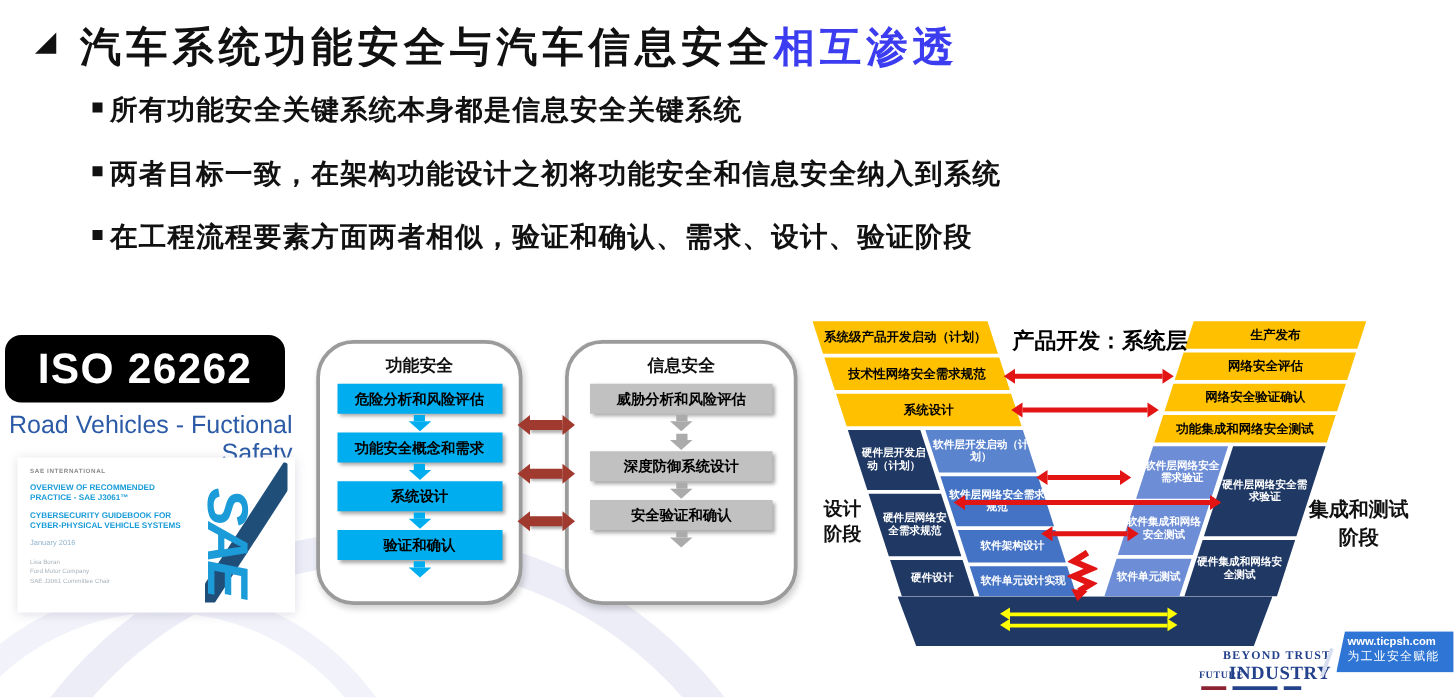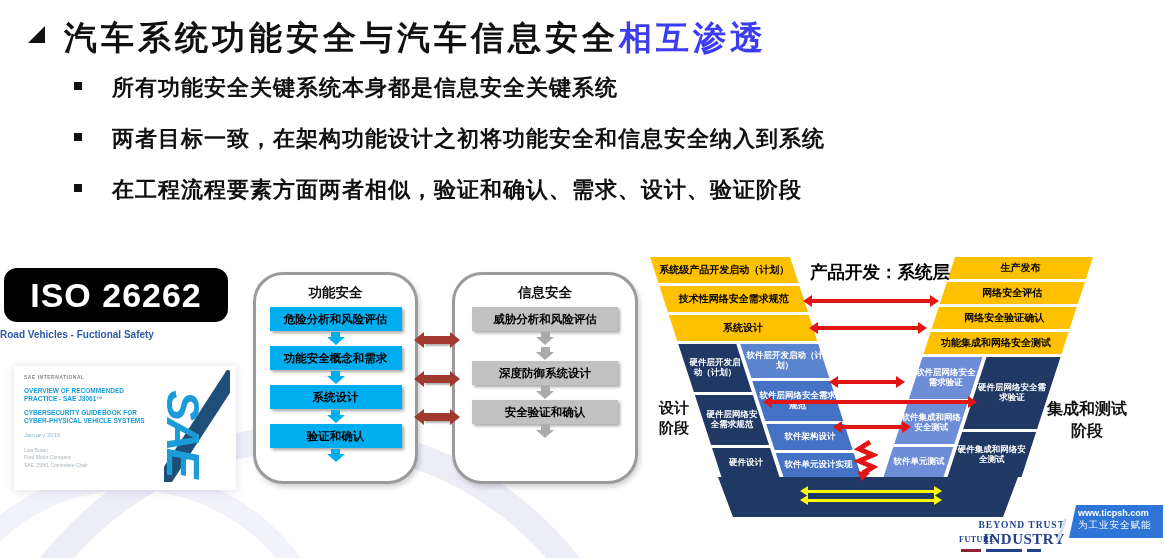--- a/index.html
+++ b/index.html
@@ -13,29 +13,29 @@
   .arc1 { left:-30px; top:425px; width:680px; height:680px; border:26px solid #EDEDF8; }
   .arc2 { left:-80px; top:470px; width:420px; height:420px; border:20px solid #F2F2FB; }
 
   
   .tri { position:absolute; left:28px; top:26px; width:0; height:0;
          border-bottom:17px solid #111; border-left:17px solid transparent; z-index:2; }
   .title { position:absolute; left:64px; top:16px; font-size:33px; font-weight:bold;
            letter-spacing:4px; color:#111; white-space:nowrap; z-index:2; }
   .title .hl { color:#3C3CF0; }
   .bullet-sq { position:absolute; width:8px; height:8px; background:#111; z-index:2; }
-  .bullet-tx { position:absolute; left:112px; font-size:22px; font-weight:bold; color:#111;
+  .bullet-tx { position:absolute; left:88px; font-size:22px; font-weight:bold; color:#111;
                letter-spacing:1px; white-space:nowrap; z-index:2; }
 
   
   .iso-badge { position:absolute; left:4px; top:268px; width:224px; height:54px;
     background:#000000; border-radius:13px; color:#fff; font-weight:bold; font-size:34px;
     display:flex; align-items:center; justify-content:center; letter-spacing:1px; z-index:2; }
-  .iso-sub { position:absolute; left:0; top:329px; width:234px; text-align:left;
-    color:#2B5AA6; font-weight:bold; font-size:10px; z-index:2; }
+  .iso-sub { position:absolute; left:0; top:329px; width:234px; text-align:right;
+    color:#2B5AA6; font-weight:normal; font-size:20px; z-index:2; }
   .sae-card { position:absolute; left:14px; top:366px; width:222px; height:124px;
     background:#fff; box-shadow:0 1px 8px rgba(120,120,150,0.25); padding:8px 8px 6px 10px; z-index:2; }
   .sae-pub { font-size:5px; color:#8a8a8a; font-weight:bold; letter-spacing:.5px; margin-bottom:7px; width:130px; }
   .sae-t { font-size:6.5px; font-weight:bold; color:#1B9CD8; width:126px; line-height:1.25; margin-bottom:6px; }
   .sae-date { font-size:6px; color:#90B4CC; margin-bottom:9px; }
   .sae-by { font-size:5px; color:#A9B4BC; line-height:1.5; }
   .sae-logo { position:absolute; right:6px; top:4px; width:66px; height:112px; overflow:hidden; }
   .sae-stripe { position:absolute; left:24px; top:-8px; width:15px; height:140px;
     background:#1F4E79; transform:rotate(33deg); }
   .sae-word { position:absolute; left:-24px; top:36px; transform:rotate(90deg);

